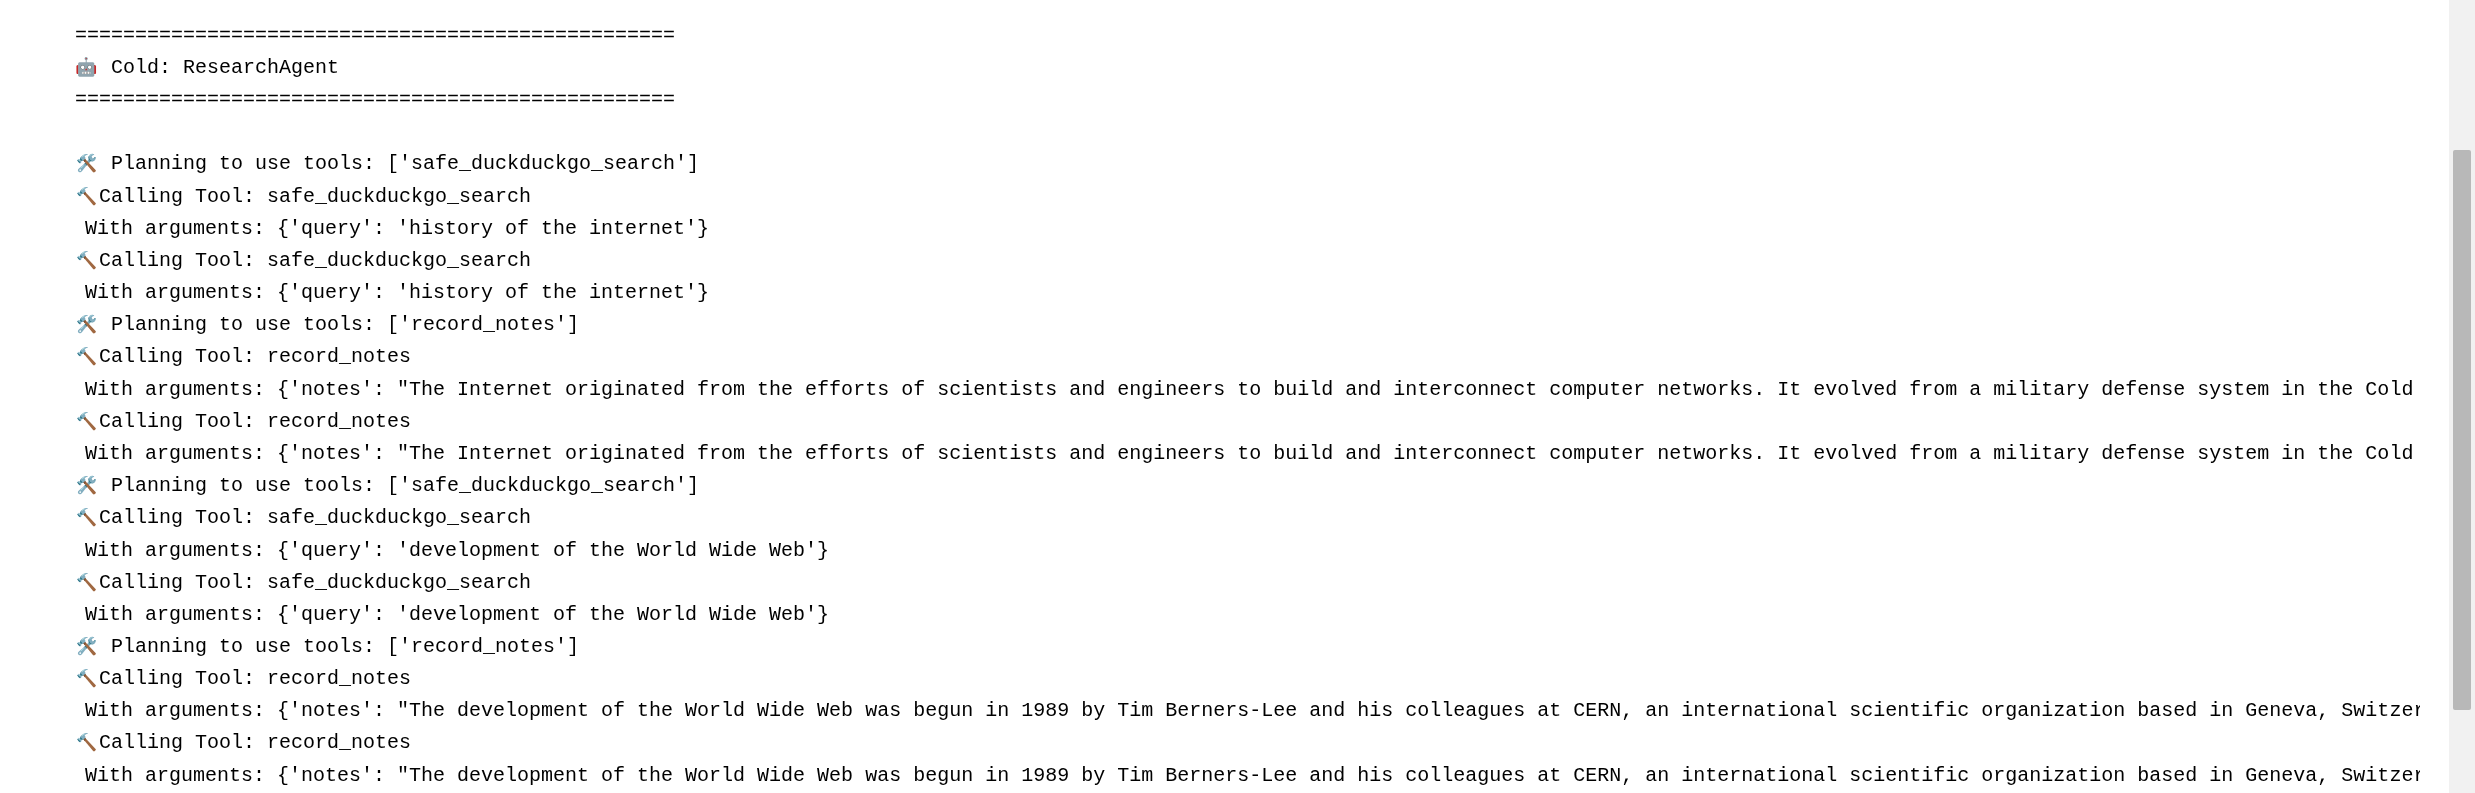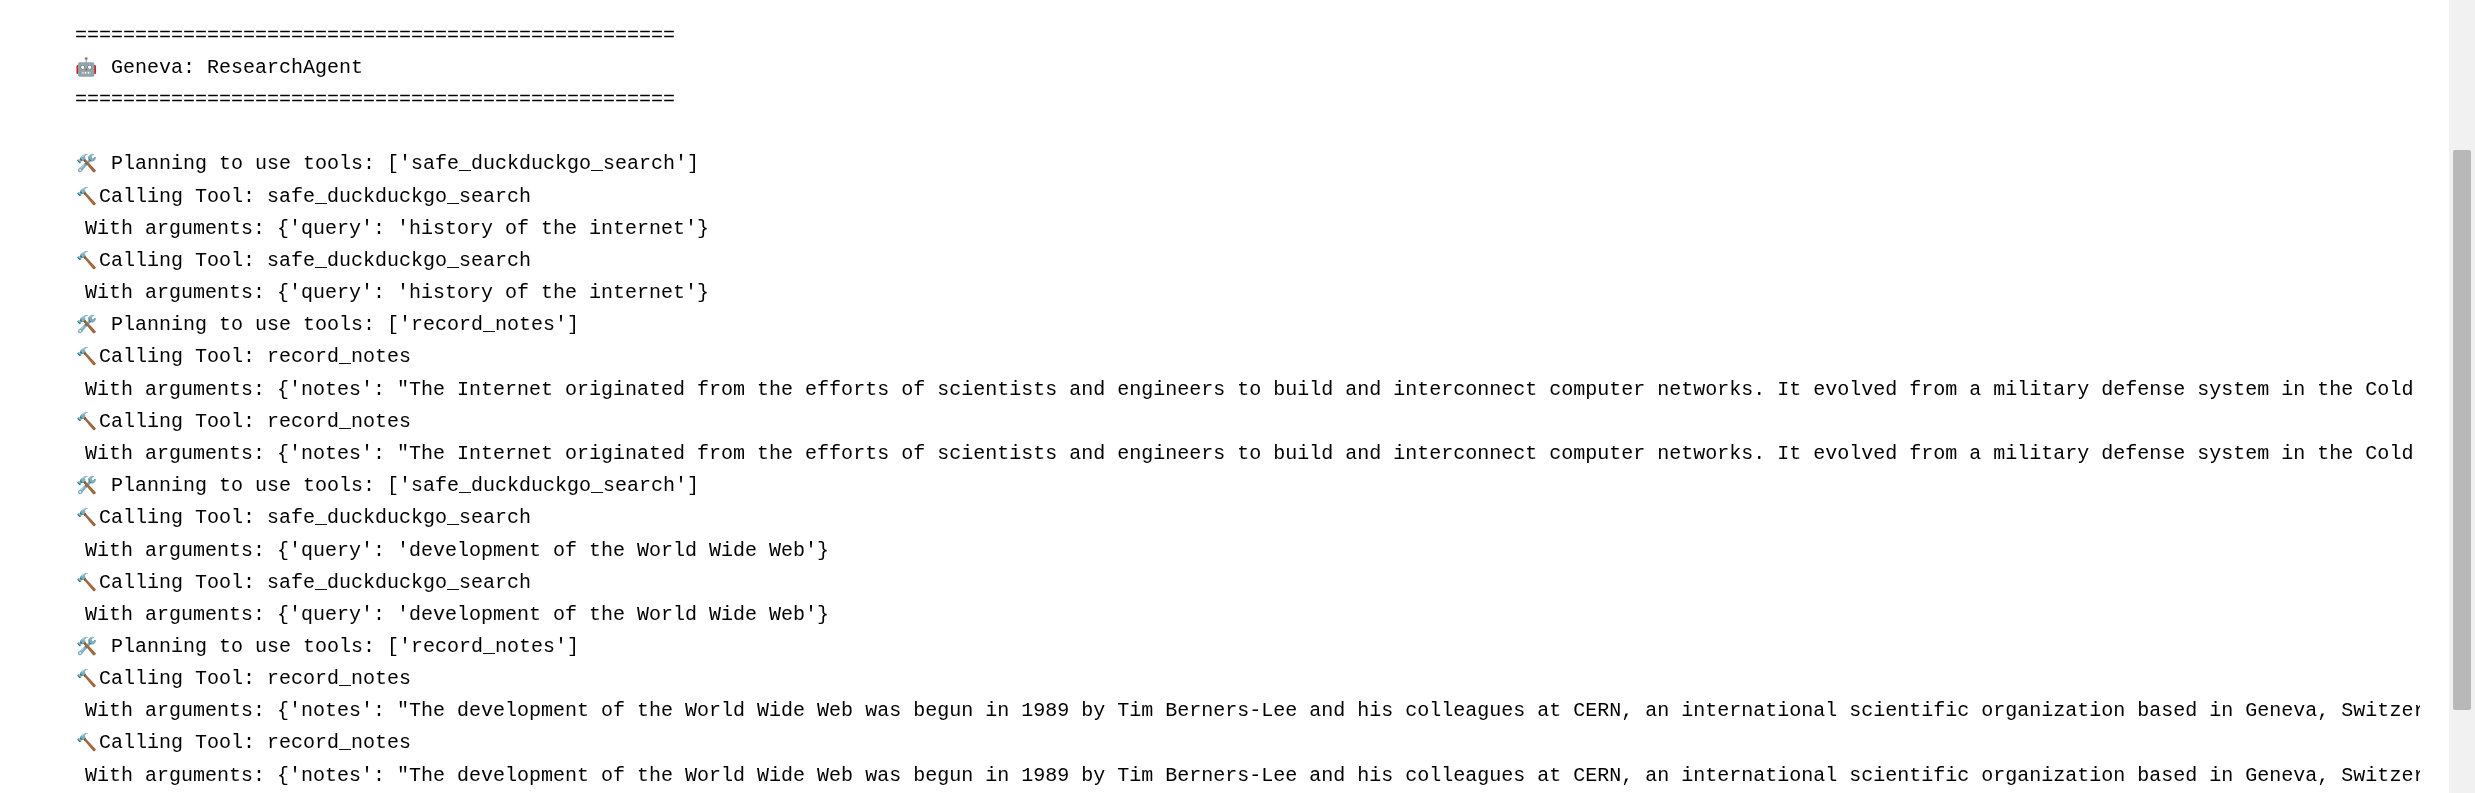--- a/index.html
+++ b/index.html
@@ -67,21 +67,21 @@
       background: #b8b8b8;
       border-radius: 2px;
     }
   </style>
 </head>
 <body>
 
 <div class="content">
   <div class="line">==================================================</div>
   <div class="line">
-    <span class="icon robot-icon"></span><span> Geneva: ResearchAgent</span>
+    <span class="icon robot-icon"></span><span> Cold: ResearchAgent</span>
   </div>
   <div class="line">==================================================</div>
   <div class="line">&nbsp;</div>
   <div id="log-lines">
       <div class="line"><span class="icon tools-icon"></span><span> Planning to use tools: ['safe_duckduckgo_search']</span></div>
       <div class="line"><span class="icon hammer-icon"></span><span>Calling Tool: safe_duckduckgo_search</span></div>
       <div class="line"><span class="indent"></span><span>With arguments: {'query': 'history of the internet'}</span></div>
       <div class="line"><span class="icon hammer-icon"></span><span>Calling Tool: safe_duckduckgo_search</span></div>
       <div class="line"><span class="indent"></span><span>With arguments: {'query': 'history of the internet'}</span></div>
       <div class="line"><span class="icon tools-icon"></span><span> Planning to use tools: ['record_notes']</span></div>

